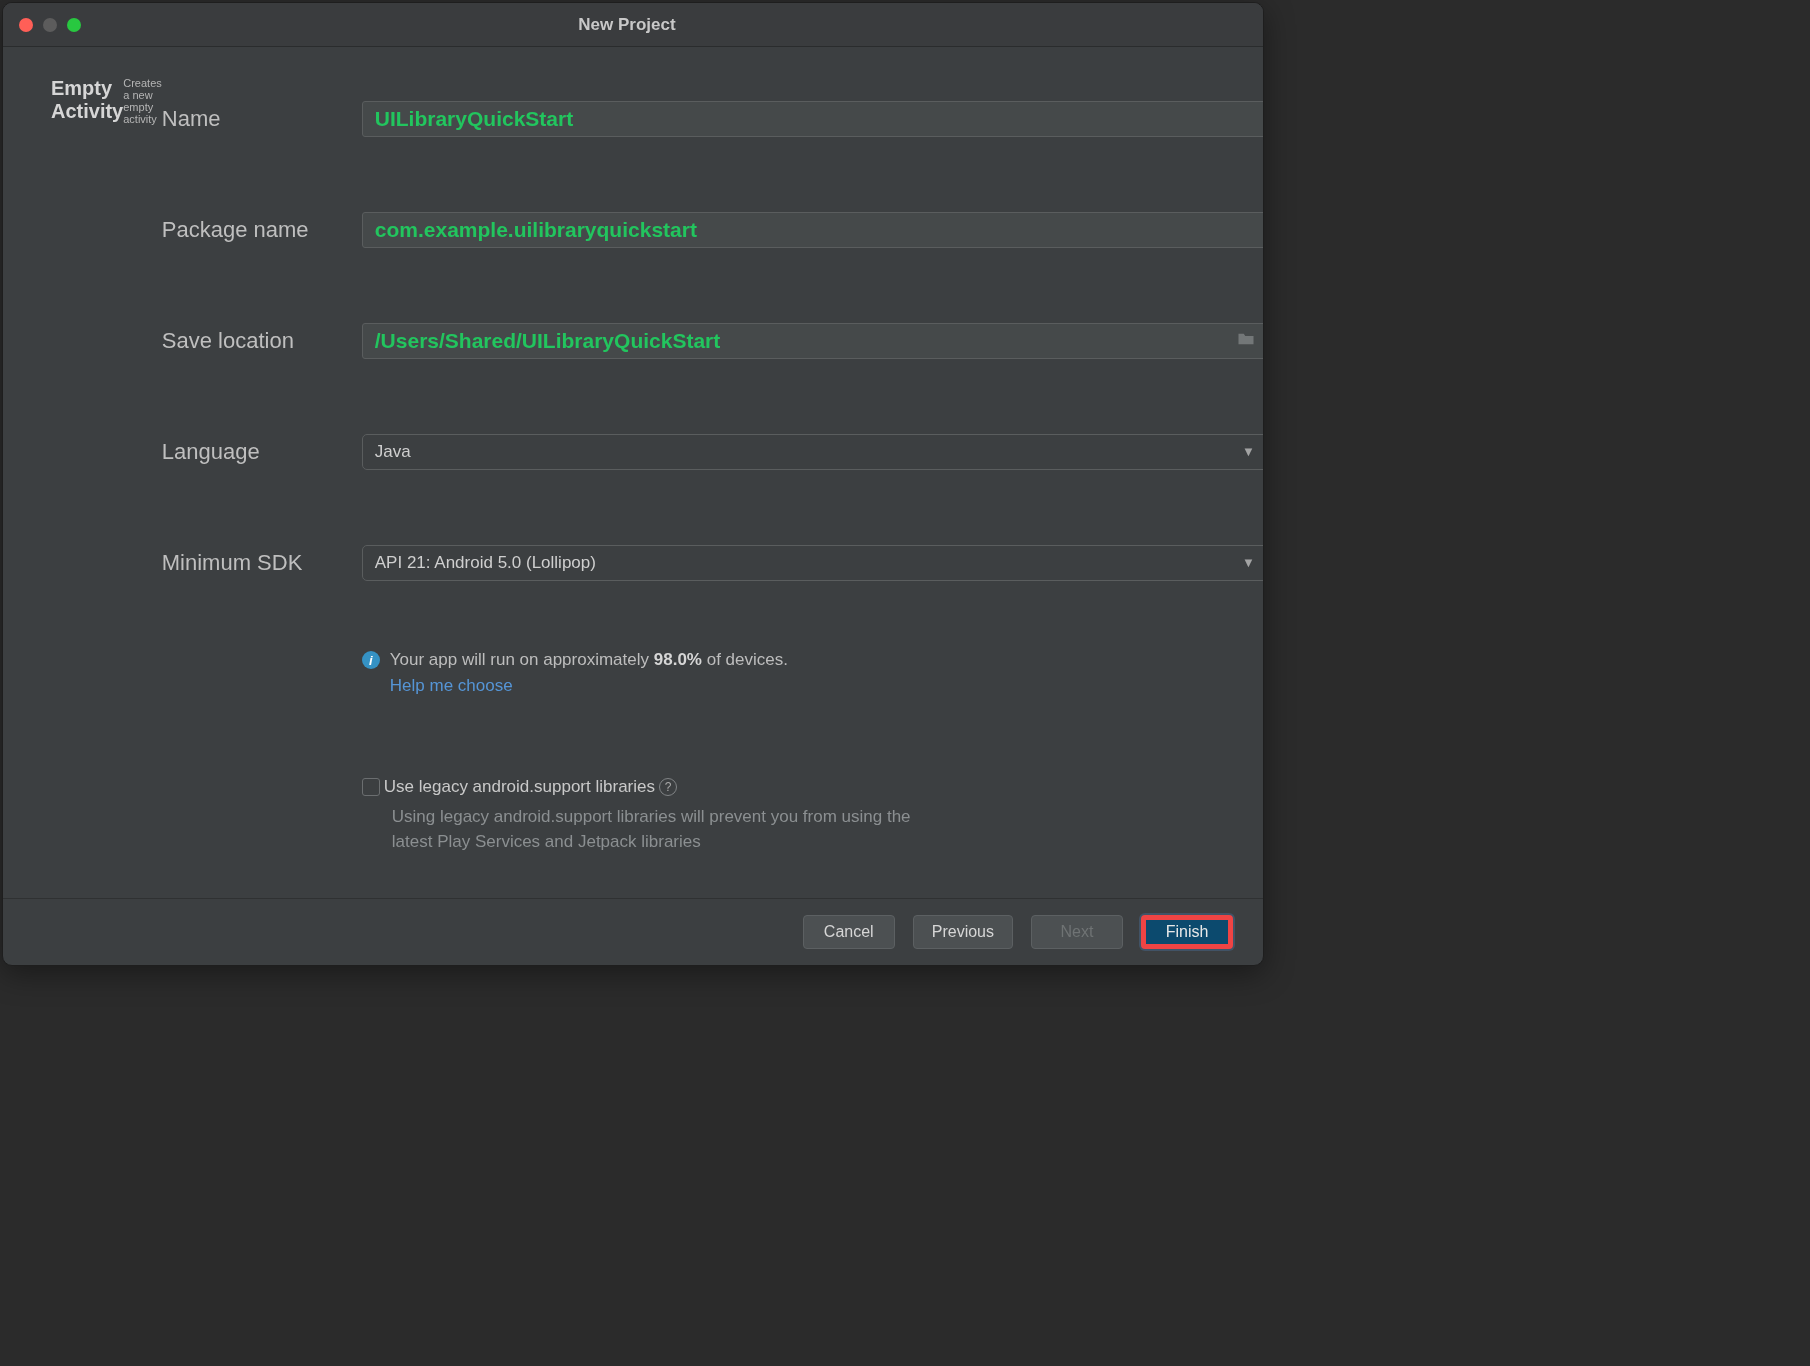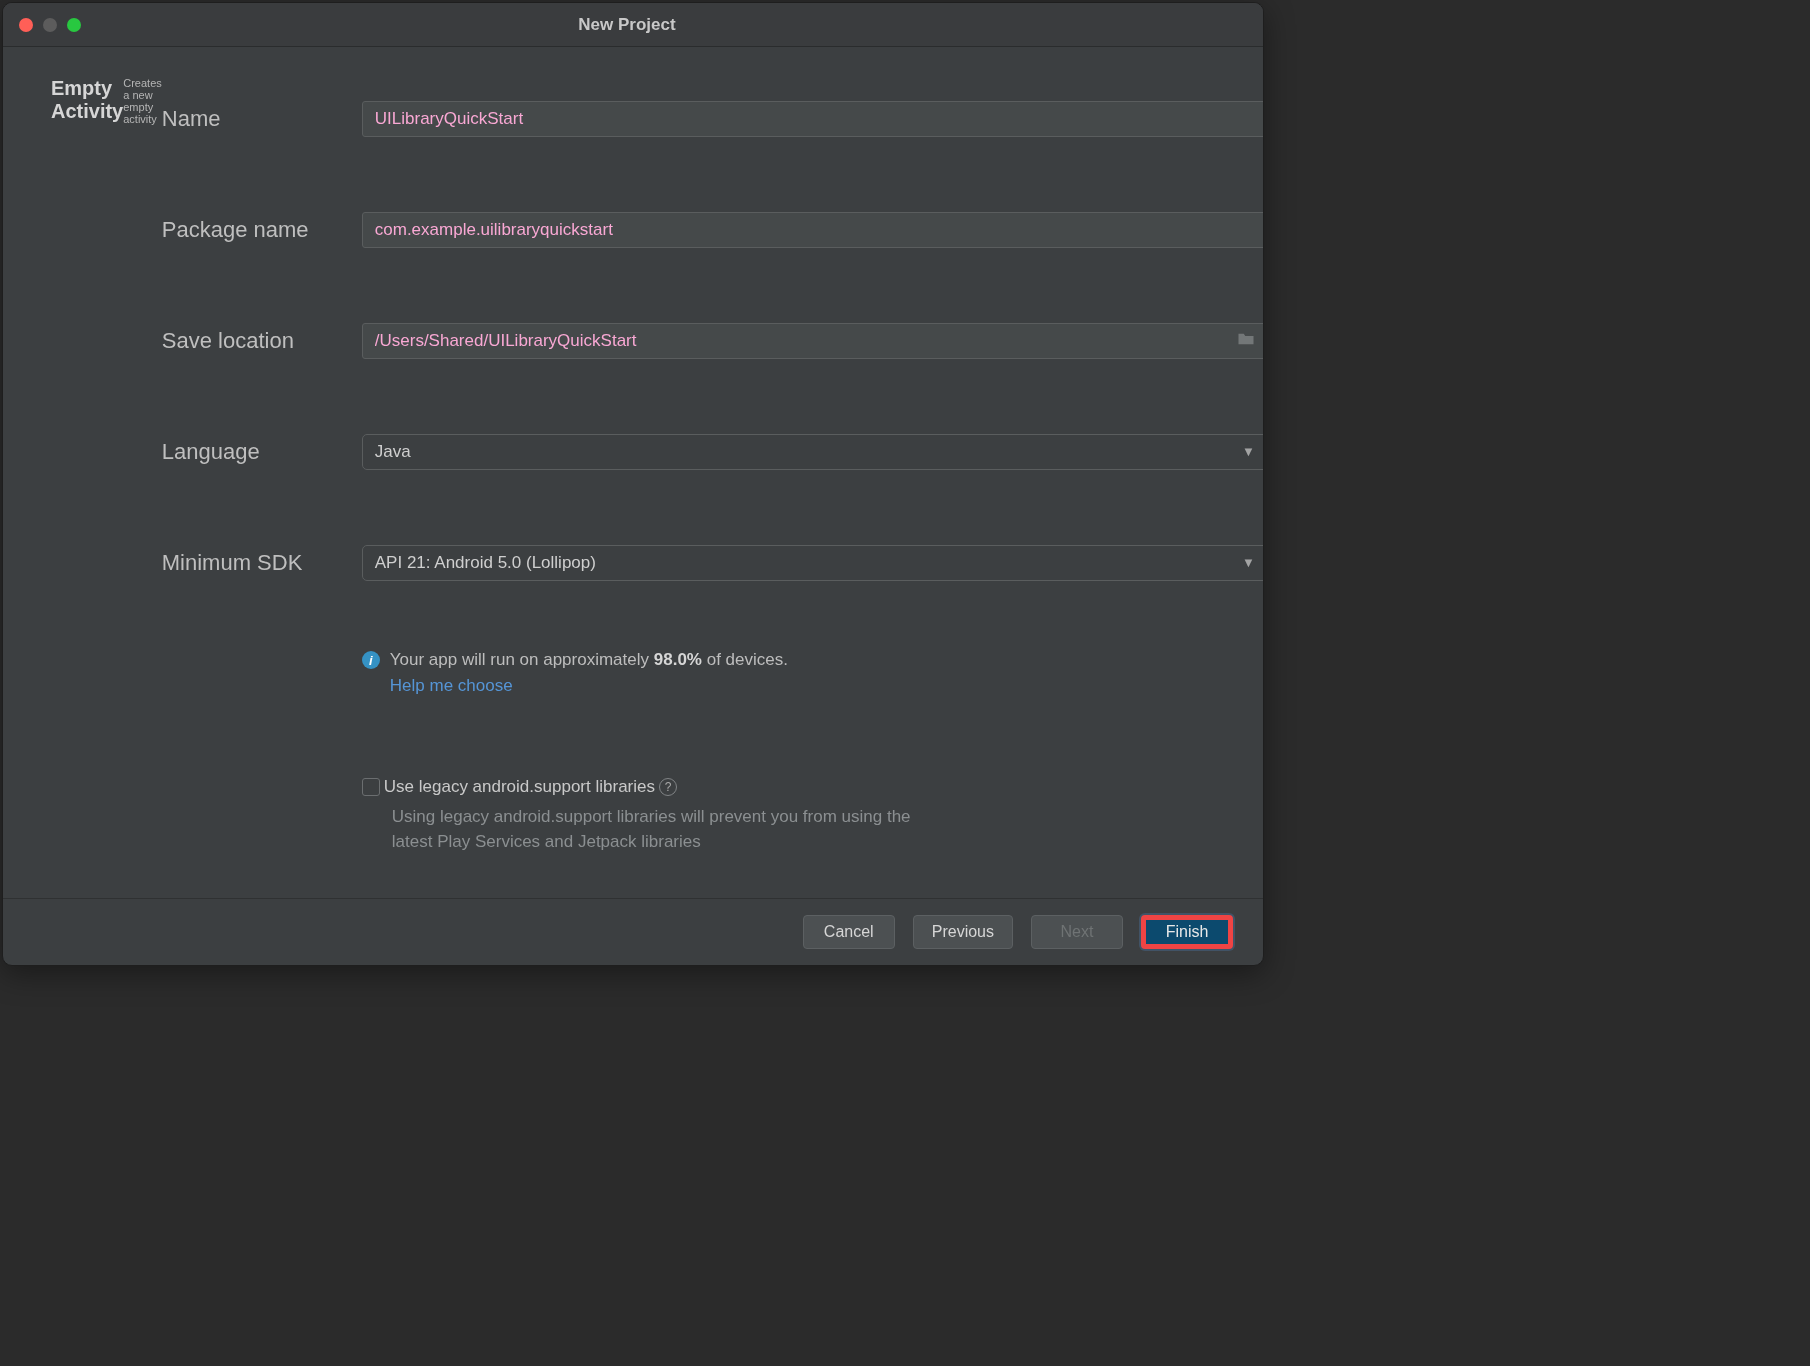--- a/index.html
+++ b/index.html
@@ -56,22 +56,22 @@
   }
   .subtitle { font-size:11px; color:#b5b5b5; }
   .form { display:grid; grid-template-columns: 200px 1fr; row-gap:28px; align-items:center; }
   .form label.lbl { color:#bfbfbf; font-size:22px; }
   .field {
     height:36px; background:#45494a; border:1px solid #5a5d5e;
     border-radius:3px; color:#d0d0d0; padding:0 12px; font-size:17px;
     width: 906px; display:flex; align-items:center;
   }
   .field input {
-    background:transparent; border:none; outline:none; color:#f9a8d4;
-    font-size:17px; width:100%; font-family:inherit;
+    background:transparent; border:none; outline:none; color:#22c55e;
+    font-size:21px; width:100%; font-family:inherit;font-weight:bold;
   }
   .field.with-icon { justify-content:space-between; }
   .folder-icon { width:18px; height:14px; opacity:.55; }
   .select {
     height:36px; background:#3c3f41; border:1px solid #5a5d5e; border-radius:5px;
     color:#cfcfcf; padding:0 12px; font-size:17px; width:906px;
     display:flex; align-items:center; justify-content:space-between; cursor:pointer;
   }
   .select .chev { opacity:.7; font-size:13px; }
   .info-block { grid-column:2; display:flex; flex-direction:column; gap:6px; margin-top:-6px;}

